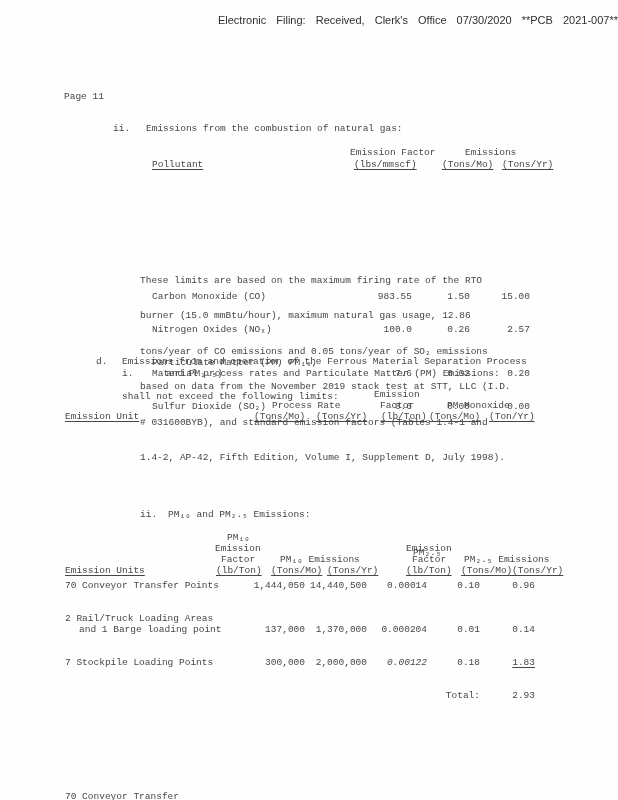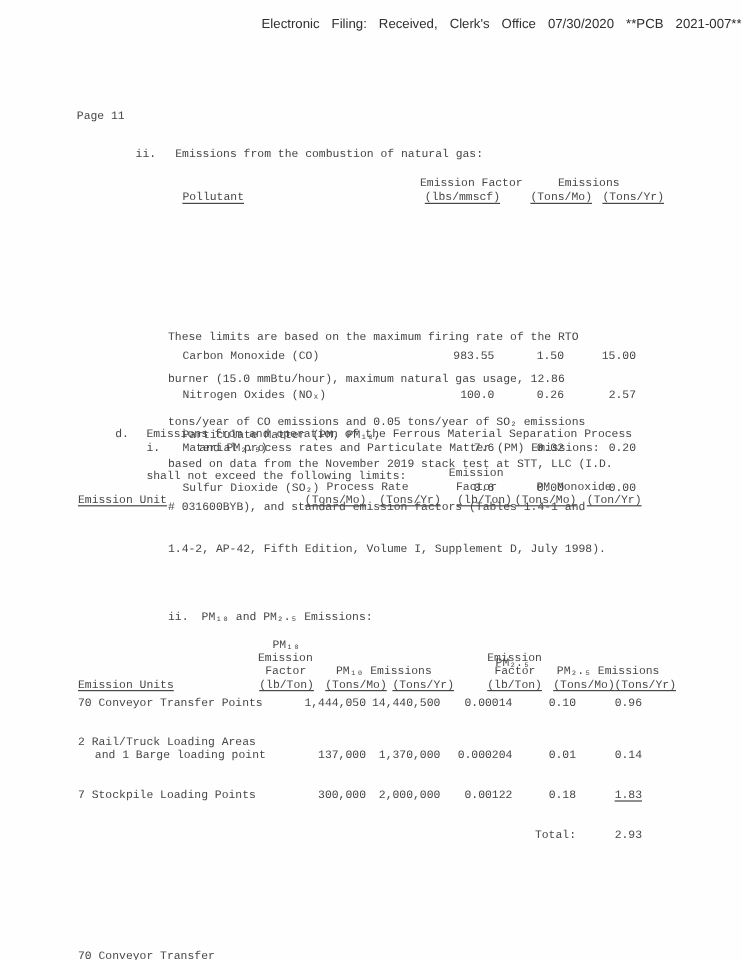--- a/index.html
+++ b/index.html
@@ -119,21 +119,21 @@
         <div class="c r" style="width:60px;">137,000</div>
         <div class="c r" style="width:62px;">1,370,000</div>
         <div class="c r" style="width:60px;">0.000204</div>
         <div class="c r" style="width:53px;">0.01</div>
         <div class="c r" style="width:55px;">0.14</div>
       </div>
       <div class="trow">
         <div class="c" style="width:180px;"><div>7 Stockpile Loading Points</div><div class="cont"></div></div>
         <div class="c r" style="width:60px;">300,000</div>
         <div class="c r" style="width:62px;">2,000,000</div>
-        <div class="c r" style="width:60px;">0.00122</div>
+        <div class="c r" style="width:60px;font-style:italic;">0.00122</div>
         <div class="c r" style="width:53px;">0.18</div>
         <div class="c r u" style="width:55px;">1.83</div>
       </div>
       <div class="trow">
         <div class="c" style="width:360px;"></div>
         <div class="c r" style="width:55px;">Total:</div>
         <div class="c r" style="width:55px;">2.93</div>
       </div>
     </div>
   </div>

